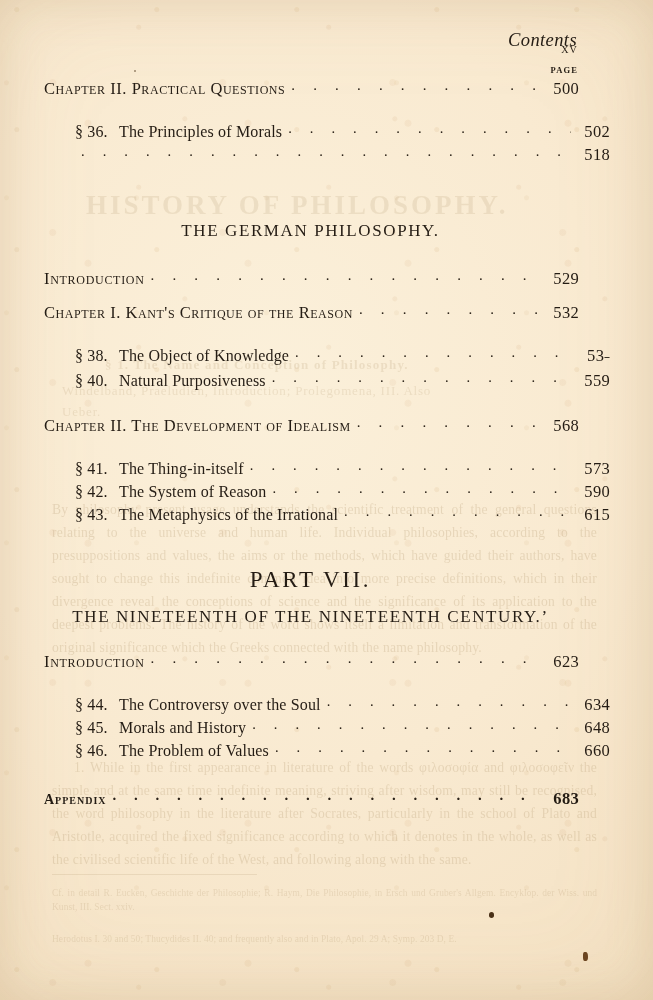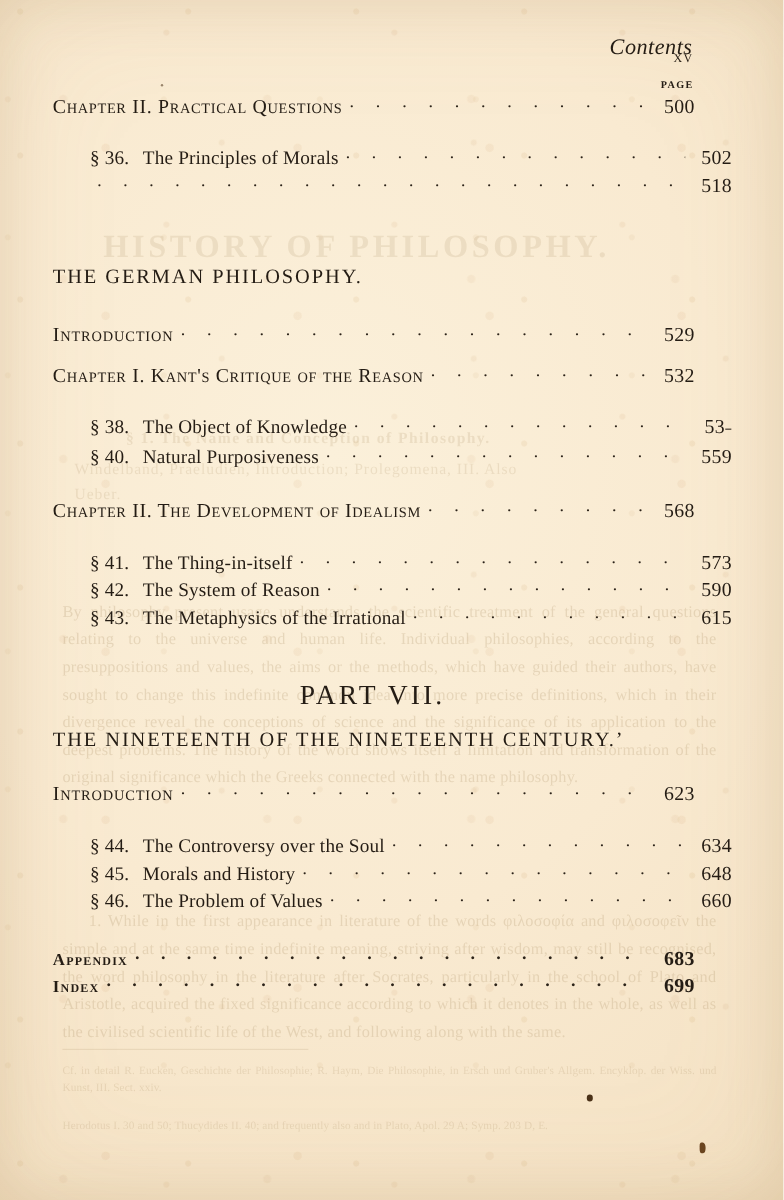--- a/index.html
+++ b/index.html
@@ -218,20 +218,21 @@
   .gap-xs { height: 2px; }
 
   
   .part-head {
     text-align: center;
     font-size: 23px;
     letter-spacing: 2.6px;
     padding-right: 2px;
   }
   .part-sub {
+    text-align: center;
     font-size: 17px;
     letter-spacing: 1.6px;
     padding-right: 2px;
   }
 </style>
 </head>
 <body>
 
 <div id="page">
 
@@ -385,21 +386,16 @@
       </div>
 
       <div style="height:27px"></div>
 
       <div class="row backmatter">
         <span class="label">Appendix</span>
         <span class="leader"></span>
         <span class="pnum">683</span>
       </div>
       <div class="gap-xs"></div>
-      <div class="row backmatter">
-        <span class="label">Index</span>
-        <span class="leader"></span>
-        <span class="pnum">699</span>
-      </div>
 
     </div>
   </div>
 </div>
 
 </body></html>

